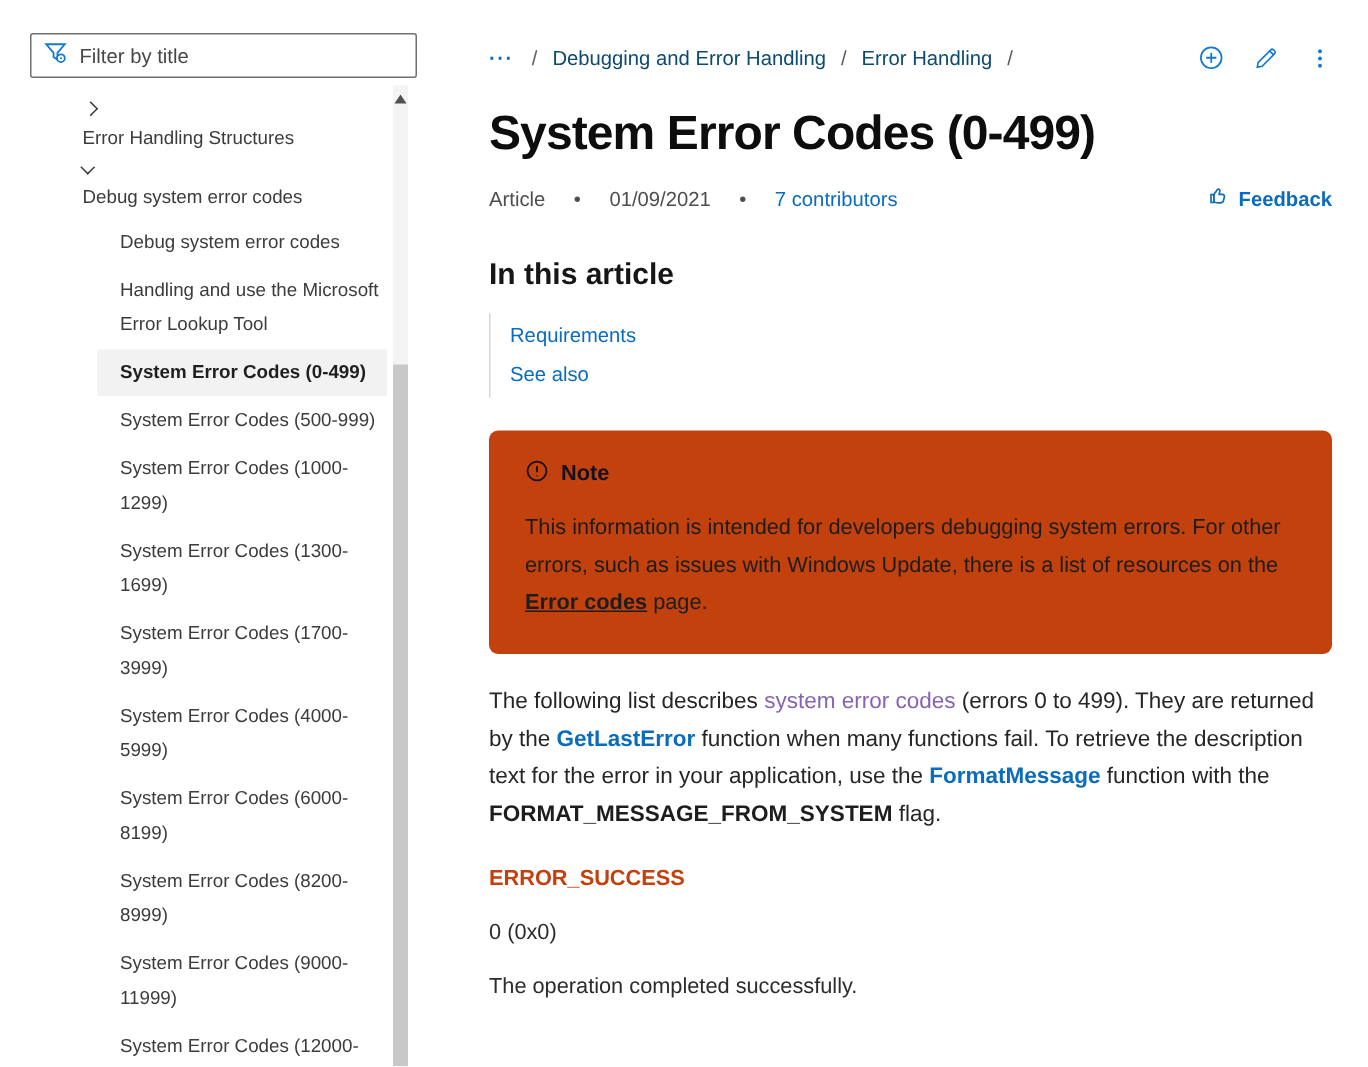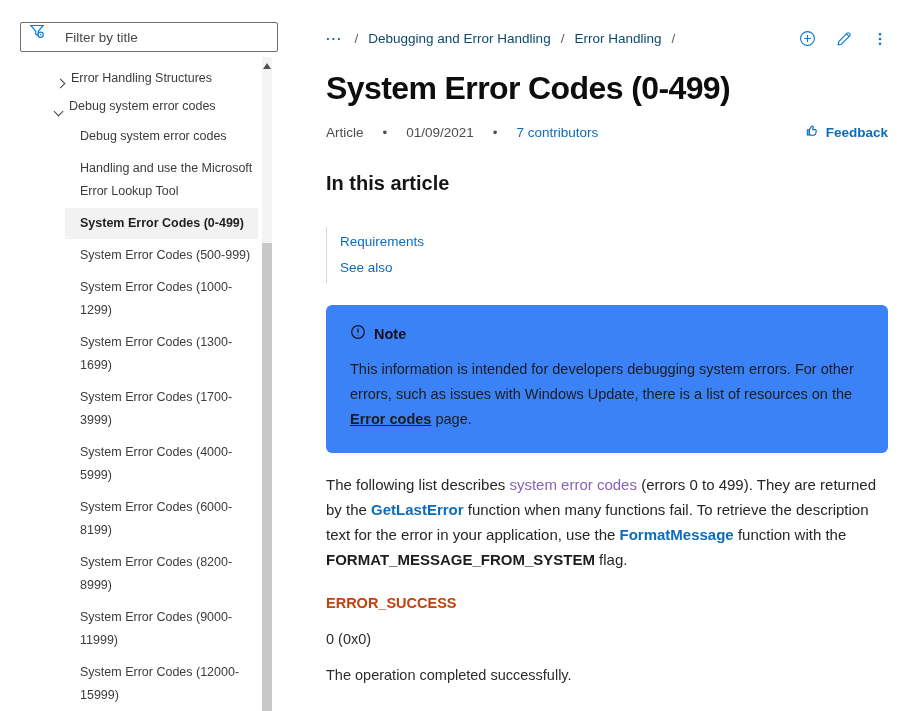--- a/index.html
+++ b/index.html
@@ -7,32 +7,32 @@
   .app {
     position: relative; width: 912px; height: 711px; overflow: hidden;
     background: #fff; font-family: "Liberation Sans", sans-serif;
     color: #262626;
   }
   
   .sidebar { position: absolute; left:0; top:0; width:278px; height:711px; }
   .filter-box {
     margin: 22px 0 0 20px; width: 258px; height: 30px;
     border: 1px solid #6f6f6f; border-radius: 2px;
-    display: flex; gap: 20px; padding: 0 8px; background:#fff;
+    display: flex; align-items: center; gap: 8px; padding: 0 8px; background:#fff;
   }
   .filter-box input {
     border: none; outline: none; flex: 1; min-width: 0;
     font: 13.5px "Liberation Sans", sans-serif; color: #333; background: transparent;
   }
   .filter-box input::placeholder { color: #474747; opacity: 1; }
   .tree { margin-top: 12px; }
   .t1 {
-    display: flex; align-items: flex-end; gap: 7px;
+    display: flex; align-items: flex-start; gap: 7px;
     padding: 5px 0 5px 55px; font-size: 12.5px; line-height: 18px;
-    color: #3c3c3c; cursor: pointer;
+    color: #3c3c3c; cursor: pointer; flex-direction: column;
   }
   .t2 {
     margin: 1px 0 1px 65px; width: 193px; padding: 4px 4px 4px 15px;
     font-size: 12.5px; line-height: 23px; color: #3c3c3c; cursor: pointer;
   }
   .t2.sel { background: #f2f2f2; font-weight: bold; color: #1f1f1f; white-space: nowrap; }
   .chev {
     display: inline-block; width: 7px; height: 7px; flex: 0 0 auto;
     border-right: 1.4px solid #3f3f3f; border-bottom: 1.4px solid #3f3f3f;
   }
@@ -51,23 +51,23 @@
   .bc-ellipsis { color: #0b6cbd; font-weight: bold; letter-spacing: 1px; margin-right: 12px; cursor: pointer; }
   .bc-sep { color: #5c5c5c; margin-right: 10px; }
   .bc-row a { color: #0c4a6e; text-decoration: none; margin-right: 10px; cursor: pointer; }
   .actions { margin-left: auto; display: flex; align-items: center; gap: 20px; }
   .actions svg { display: block; cursor: pointer; }
   h1 { margin-top: 23px; font-size: 32px; font-weight: 700; letter-spacing: -0.6px; color: #0d0d0d; }
   .meta { display: flex; align-items: center; gap: 19px; margin-top: 16px; font-size: 13.5px; color: #4e4e4e; }
   .meta a { color: #0b6cbd; text-decoration: none; cursor: pointer; }
   .feedback { margin-left: auto; display: flex; align-items: center; gap: 6px; color: #0b6cbd; font-weight: 600; cursor: pointer; }
   .in-this { margin-top: 31px; font-size: 20px; font-weight: 700; color: #161616; }
-  .toc { margin-top: 32px; border-left: 1px solid #d6d6d6; padding: 2px 0 2px 13px; }
+  .toc { margin-top: 14px; border-left: 1px solid #d6d6d6; padding: 2px 0 2px 13px; }
   .toc a { display: block; font-size: 13.5px; line-height: 26px; color: #0b6cbd; text-decoration: none; cursor: pointer; }
-  .note { margin-top: 22px; background: #3b82f6; border-radius: 6px; padding: 19px 24px 21px; }
+  .note { margin-top: 22px; background: #c2410c; border-radius: 6px; padding: 19px 24px 21px; }
   .note-head { display: flex; align-items: center; gap: 8px; font-size: 14.5px; font-weight: 700; color: #17111f; }
   .note-body { margin-top: 14px; font-size: 14.5px; line-height: 25px; color: #1d1d1d; }
   .note-link { font-weight: 700; text-decoration: underline; color: #1d1d1d; cursor: pointer; }
   .intro { margin-top: 19px; font-size: 15px; line-height: 25px; color: #262626; }
   .link-b { color: #0b6cbd; font-weight: 700; cursor: pointer; }
   .link-v { color: #8763b3; cursor: pointer; }
   .bold { font-weight: 700; color: #1d1d1d; }
   .entries p { font-size: 14.5px; color: #2c2c2c; }
   .entries .e-name { margin-top: 23px; font-weight: 700; color: #c2410c; }
   .entries .e-code, .entries .e-desc { margin-top: 20px; }

